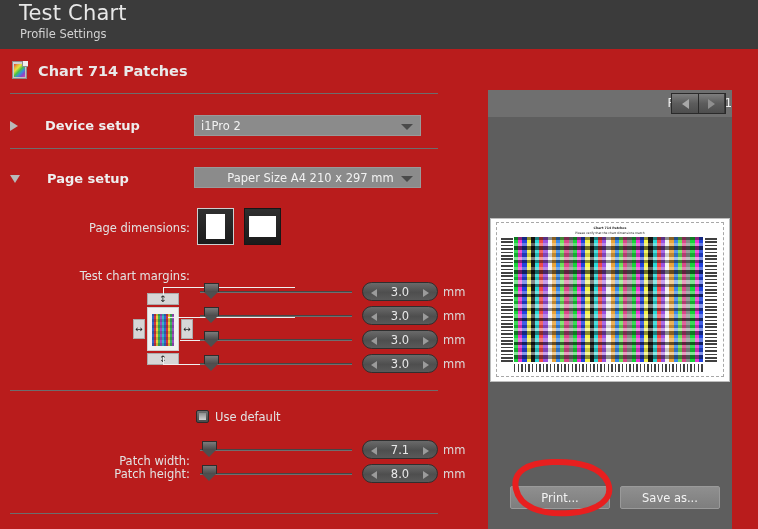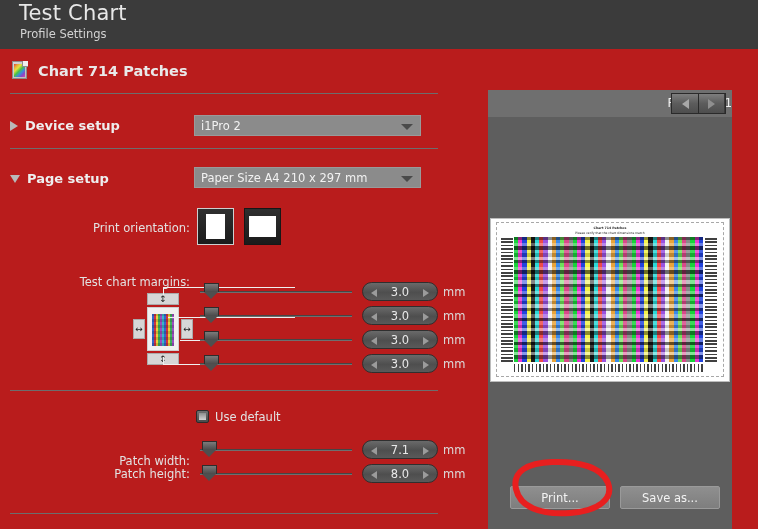--- a/index.html
+++ b/index.html
@@ -46,21 +46,21 @@
   }
   .chart-head .chart-title {
     margin-left: 9px; font-size: 14.5px; font-weight: bold; color: #e9e9e9;
   }
 
   .divider {
     position: absolute; height: 1px; background: #6d6d6d;
   }
 
   
-  .group-row { position: absolute; display: flex; align-items: center; }
+  .group-row { position: absolute; display: flex; align-items: center; gap: 20px; }
   .tri {
     width: 0; height: 0; margin-right: 7px;
   }
   .tri.collapsed {
     border-top: 5px solid transparent; border-bottom: 5px solid transparent;
     border-left: 8px solid #b9b9b9;
   }
   .tri.expanded {
     border-left: 5px solid transparent; border-right: 5px solid transparent;
     border-top: 8px solid #b9b9b9;
@@ -309,34 +309,34 @@
   <div class="combo" style="left:194px; top:115px; width:227px;">
     <span class="val">i1Pro 2</span>
     <span class="arrow"></span>
   </div>
   <div class="divider" style="left:10px; top:148px; width:428px;"></div>
 
   <div class="group-row" style="left:10px; top:171px;">
     <span class="tri expanded"></span>
     <span class="group-label">Page setup</span>
   </div>
-  <div class="combo" style="left:194px; top:167px; width:227px;">
+  <div class="combo" style="left:194px; top:167px; width:227px;justify-content:center;">
     <span class="val">Paper Size A4  210 x 297 mm</span>
     <span class="arrow"></span>
   </div>
 
-  <div class="flabel" style="left:40px; top:221px; width:150px;">Print orientation:</div>
+  <div class="flabel" style="left:40px; top:221px; width:150px;">Page dimensions:</div>
   <div class="orient sel" style="left:197px; top:208px;">
     <span class="thumb-p"><span class="grid-img"></span></span>
   </div>
   <div class="orient" style="left:244px; top:208px;">
     <span class="thumb-l"><span class="grid-img"></span></span>
   </div>
 
-  <div class="flabel" style="left:30px; top:275px; width:160px;">Test chart margins:</div>
+  <div class="flabel" style="left:30px; top:269px; width:160px;">Test chart margins:</div>
 
   <div class="mdiag">
     <div class="hnd top">
         <span class="gl">↕</span>
       </div>
     <div class="hnd bottom">
         <span class="gl">↕</span>
       </div>
     <div class="hnd left">
         <span class="gl">↔</span>

